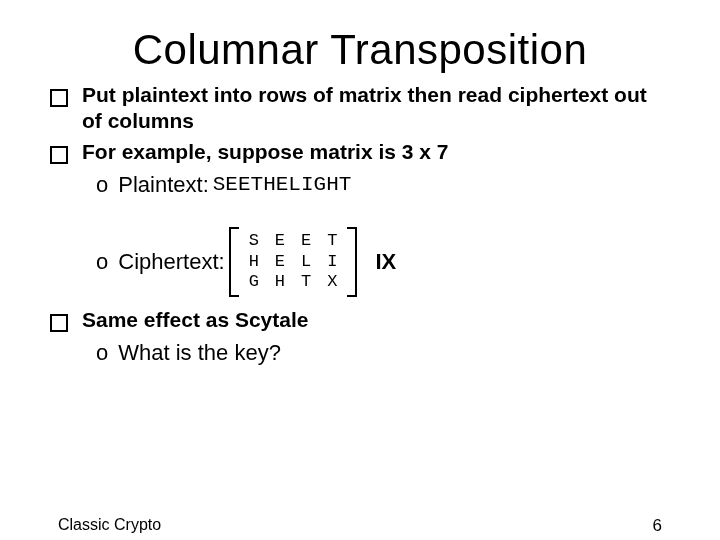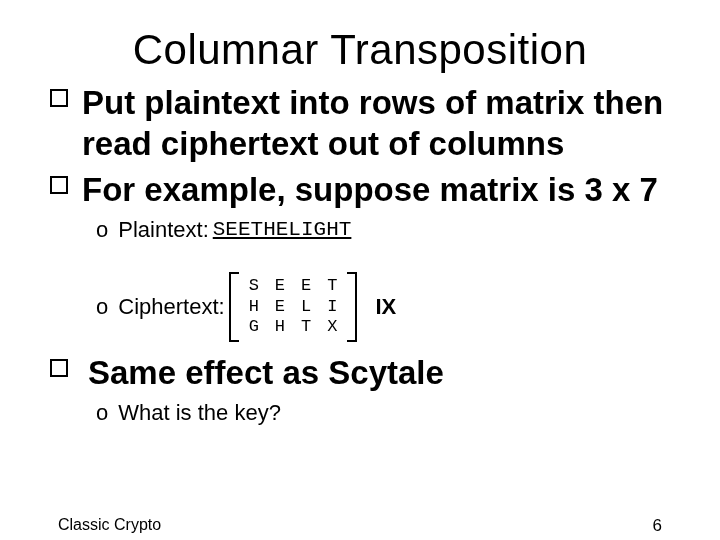--- a/index.html
+++ b/index.html
@@ -25,21 +25,21 @@
     margin-top: 26px;
     font-weight: 400;
     letter-spacing: 0.5px;
   }
   .content {
     margin: 8px 50px 0 50px;
   }
   .lvl1 {
     display: flex;
     align-items: flex-start;
-    font-size: 33px;
+    font-size: 21px;
     line-height: 1.25;
     margin-bottom: 4px;
     font-weight: 700;
   }
   .lvl1 .bullet {
     width: 18px;
     height: 18px;
     border: 2px solid #000;
     box-sizing: border-box;
     flex: 0 0 auto;
@@ -55,21 +55,20 @@
     margin-top: 6px;
     font-weight: 400;
   }
   .lvl2 .obullet {
     flex: 0 0 auto;
     margin-right: 10px;
   }
   .mono {
     font-family: "Courier New", Courier, monospace;
     font-size: 21px;
-    text-decoration: underline;
   }
   .matrix-row {
     display: flex;
     align-items: center;
     margin-top: 28px;
   }
   .matrix {
     display: inline-block;
     position: relative;
     padding: 4px 12px;
@@ -98,21 +97,20 @@
   }
   .matrix td {
     font-family: "Courier New", Courier, monospace;
     font-size: 17px;
     padding: 0 8px;
     text-align: center;
     line-height: 1.2;
   }
   .same-line {
     margin-top: 10px;
-    gap: 6px;
   }
   .footer {
     position: absolute;
     bottom: 30px;
     left: 0;
     right: 0;
     display: flex;
     justify-content: space-between;
     padding: 0 58px 0 58px;
     font-size: 16px;

